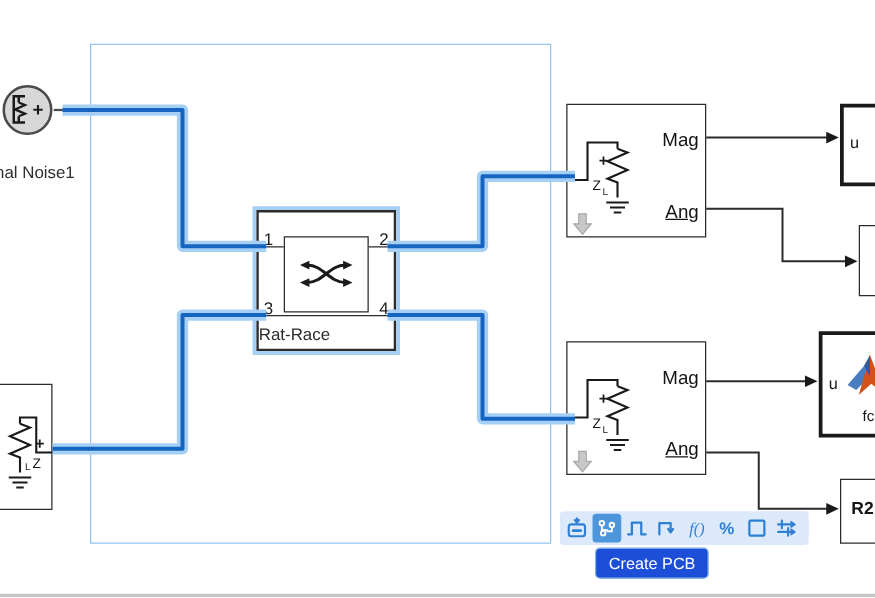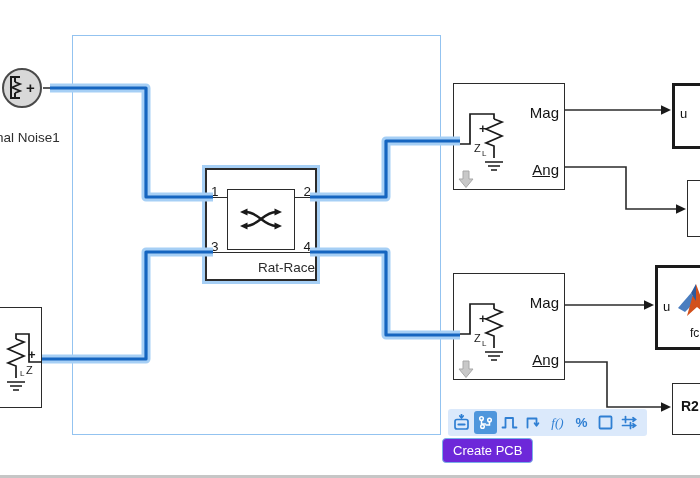--- a/index.html
+++ b/index.html
@@ -13,21 +13,21 @@
   .selected-block{outline:3px solid #a6cff5;}
   
   .noise-circle{left:2px;top:68px;width:40px;height:40px;border-radius:50%;
                 background:#d8d8d8;border:2px solid #4a4a4a;box-sizing:border-box;}
   .noise-label{left:-4px;top:130px;width:120px;font-size:13.5px;color:#2e2e2e;white-space:nowrap;}
   
   .ratrace{left:205px;top:168px;width:112px;height:113px;border-width:2px;}
   .rr-line{position:absolute;left:0;width:100%;height:0;border-top:1.5px solid #2b2b2b;}
   .rr-inner{position:absolute;left:20px;top:19px;width:68px;height:61px;border:1.5px solid #2b2b2b;background:#fff;box-sizing:border-box;}
   .rr-port{position:absolute;font-size:13.5px;line-height:13px;color:#1a1a1a;}
-  .rr-title{position:absolute;left:0;bottom:4px;width:100%;text-align:right;font-size:13.5px;color:#2b2b2b;}
+  .rr-title{position:absolute;left:0;bottom:4px;width:100%;text-align:left;font-size:13.5px;color:#2b2b2b;}
   
   .meas{width:112px;height:107px;}
   .meas .mag,.meas .ang{position:absolute;right:5px;font-size:15px;color:#141414;}
   .meas .mag{top:20px;} .meas .ang{top:77px;text-decoration:underline;}
   .down-arrow{position:absolute;left:4px;top:86px;}
   
   .ublock{left:672px;top:83px;width:40px;height:66px;}
   .ublock .u,.fcnblock .u{position:absolute;left:5px;font-size:13px;color:#141414;}
   .ublock .u{top:20px;}
   .block2{left:687px;top:180px;width:26px;height:57px;}
@@ -39,21 +39,21 @@
   
   .leftload{left:-18px;top:307px;width:60px;height:101px;}
   
   .toolbar{left:448px;top:409px;width:199px;height:27px;background:#dbe9fb;border-radius:3px;
            display:flex;align-items:center;padding:0 2px;box-sizing:border-box;gap:1px;}
   .tb-item{width:23px;height:23px;display:flex;align-items:center;justify-content:center;
            color:#2f7fd3;border-radius:3px;font-size:12.5px;}
   .tb-item.active{background:#4e96dc;color:#fff;}
   .tb-f{font-style:italic;font-family:"Liberation Serif",serif;font-size:13px;}
   .tb-pct{font-size:13.5px;font-weight:bold;}
-  .pcb-btn{left:442px;top:438px;background:#6d28d9;border:1.5px solid #7ab0e8;border-radius:4px;
+  .pcb-btn{left:476px;top:438px;background:#1d4ed8;border:1.5px solid #7ab0e8;border-radius:4px;
            color:#fff;font-size:13px;padding:4px 10px;}
   .bottom-edge{left:0;bottom:0;width:700px;height:3px;background:#c6c6c6;}
   svg text{font-family:"Liberation Sans",sans-serif;}
 </style>
 </head>
 <body>
 
 <div id="canvas">
 
   <div class="abs selection-rect"></div>

